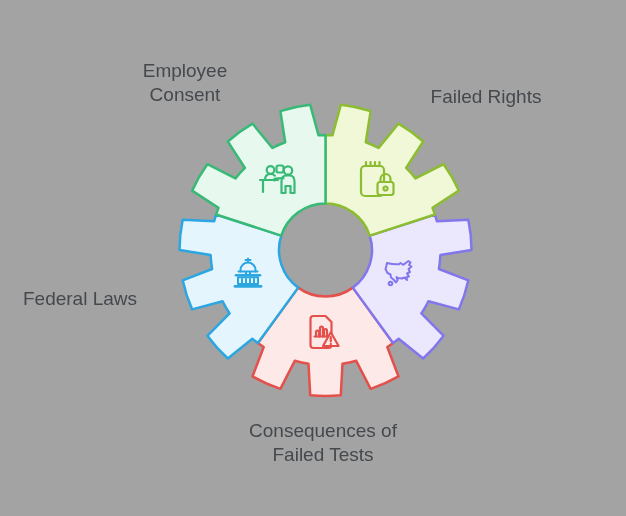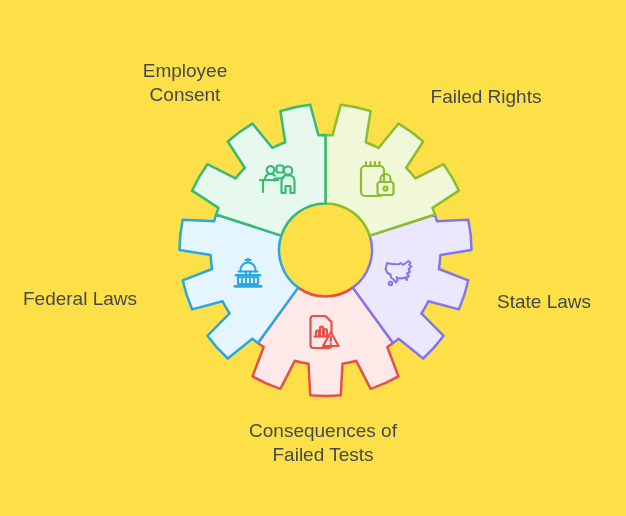--- a/index.html
+++ b/index.html
@@ -1,16 +1,16 @@
 <!DOCTYPE html>
 <html><head>
 <meta charset="utf-8">
 <style>
   html,body{margin:0;padding:0;background:#ffffff;}
-  #canvas{position:relative;width:626px;height:516px;background:#fde047;overflow:hidden;
+  #canvas{position:relative;width:626px;height:516px;background:#a3a3a3;overflow:hidden;
           font-family:"Liberation Sans", sans-serif;}
   #gear-svg{position:absolute;left:0;top:0;}
   .seg-label{position:absolute;text-align:center;font-size:19px;line-height:23.5px;
              font-weight:400;color:#45494d;}
   .icon path,.icon rect,.icon circle{fill:none;stroke-linecap:round;stroke-linejoin:round;}
   #segments-layer path{stroke-linejoin:round;stroke-linecap:round;}
 </style>
 </head>
 <body>
 
@@ -72,18 +72,17 @@
       <path d="M2.5,-3.8 C-1,-3.8 -4,-3.8 -6.5,-3.2 L-6.5,-1.4"></path>
       <path d="M0.5,11 V-0.5 C0.5,-4.5 2.5,-6.5 5.5,-6.5 L8.5,-6.5 C11.5,-6.5 13.5,-4.5 13.5,-0.5
                V11 H9.5 V4 H4.5 V11 Z"></path>
     </g>
   </svg>
 
   <div class="seg-label" style="left: 124px; top: 59px; width: 122px; color: rgb(69, 73, 77);">Employee Consent</div>
 
   <div class="seg-label" style="left: 406px; top: 85px; width: 160px; color: rgb(69, 73, 77);">Failed Rights</div>
 
-  <div class="seg-label" style="left: 474px; top: 290px; width: 140px; color: rgb(69, 73, 77);">State Laws</div>
 
   <div class="seg-label" style="left: 10px; top: 287px; width: 140px; color: rgb(69, 73, 77);">Federal Laws</div>
 
   <div class="seg-label" style="left: 228px; top: 419px; width: 190px; color: rgb(69, 73, 77);">Consequences of Failed Tests</div>
 </div>
 
 </body></html>

